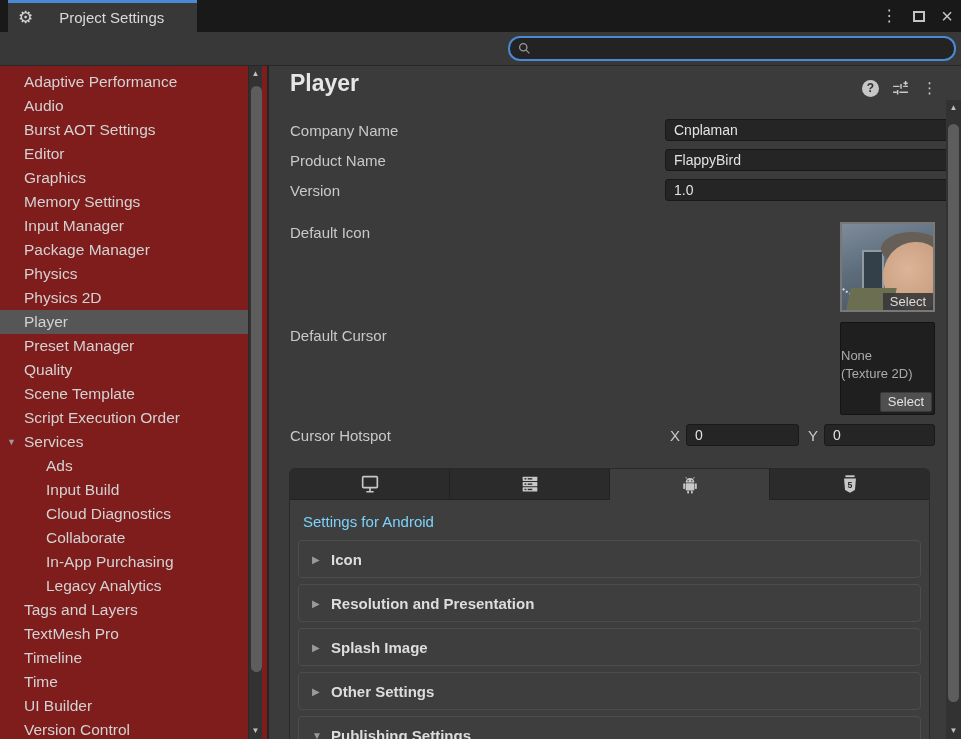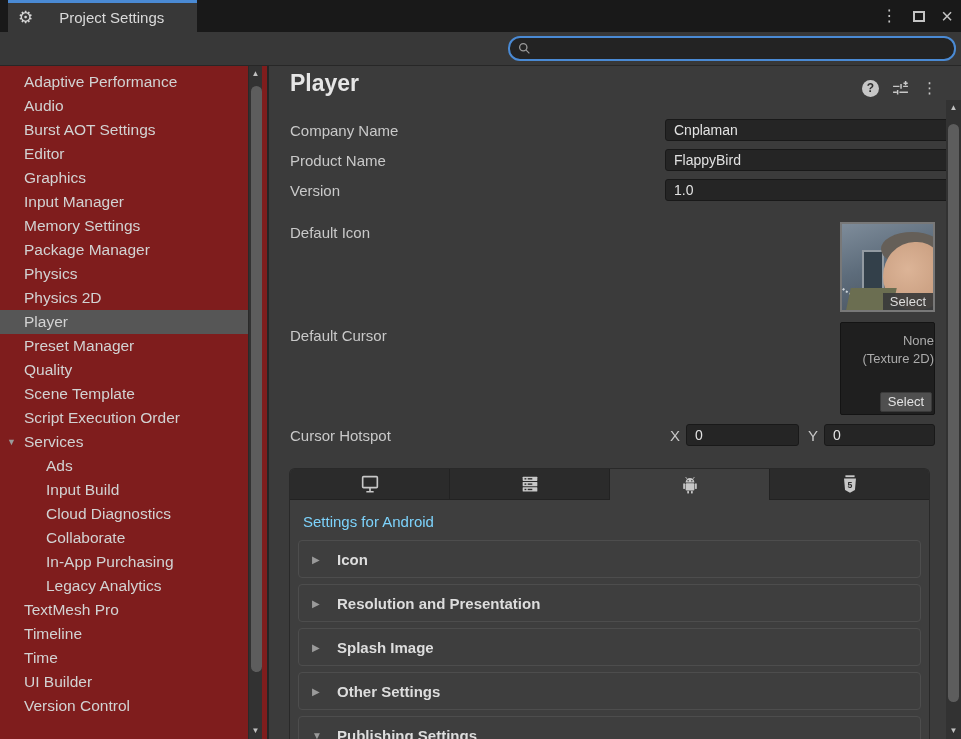--- a/index.html
+++ b/index.html
@@ -78,41 +78,41 @@
   .photo-face { position:absolute; right:-12px; top:18px; width:62px; height:68px;
                 background:radial-gradient(circle at 40% 40%, #dcb497 0%, #c99e80 70%, #b88e71 100%);
                 border-radius:52% 46% 42% 50%; }
   .photo-shirt { position:absolute; left:6px; bottom:-4px; width:46px; height:26px; background:#6b6e51;
                  transform:skewX(-12deg); }
   .select-overlay { position:absolute; right:0; bottom:0; background:rgba(58,58,58,0.93);
                     color:#dcdcdc; font-size:13px; padding:1px 7px; }
 
   
   .cursor-box { position:absolute; left:571px; top:256px; width:95px; height:93px; background:#1f1f1f;
-                border:1px solid #141414; border-radius:2px; text-align:right; color:#ababab;
-                font-size:13px; line-height:1.35; padding-top:9px; }
+                border:1px solid #141414; border-radius:2px; text-align:left; color:#ababab;
+                font-size:13px; line-height:1.35; padding-top:24px; }
   .select-btn { position:absolute; right:2px; bottom:2px; background:#4f4f4f; border:1px solid #3a3a3a;
                 color:#e2e2e2; font-size:13px; padding:0 7px; border-radius:2px; }
 
   
   .hs-label { position:absolute; color:#c9c9c9; font-size:15px; }
 
   
   .tabgroup { position:absolute; left:20px; top:402px; width:641px; height:271px; background:#3e3e3e;
               border:1px solid #292929; border-bottom:none; border-radius:6px 6px 0 0; overflow:hidden; }
   .tabbar { display:flex; height:31px; }
   .ptab { flex:1; display:flex; align-items:center; justify-content:center; background:#2b2b2b;
           border-right:1px solid #222222; border-bottom:1px solid #222222; }
   .ptab:last-child { border-right:none; }
   .ptab.active { background:#3e3e3e; border-bottom:none; }
   .settings-header { margin:13px 0 10px 13px; color:#7dd3fc; font-size:15px; }
   .section-box { margin:0 8px 6px 8px; height:38px; border:1px solid #4d4d4d; border-radius:4px;
                  display:flex; align-items:center; background:#3e3e3e; }
   .sec-tri { margin-left:13px; color:#9a9a9a; font-size:10px; width:12px; }
-  .sec-label { margin-left:13px; color:#dddddd; font-weight:bold; font-size:15px; }
+  .sec-label { margin-left:7px; color:#dddddd; font-weight:bold; font-size:15px; }
 </style>
 </head>
 <body>
 
 <div id="app">
 
   <div class="titlebar">
     <div class="doc-tab">
       <span class="gear">⚙</span>
       <span class="tab-title">Project Settings</span>
@@ -145,24 +145,24 @@
         <div class="side-item">
           <span>Burst AOT Settings</span>
         </div>
         <div class="side-item">
           <span>Editor</span>
         </div>
         <div class="side-item">
           <span>Graphics</span>
         </div>
         <div class="side-item">
+          <span>Memory Settings</span>
+        </div>
+        <div class="side-item">
           <span>Input Manager</span>
-        </div>
-        <div class="side-item">
-          <span>Memory Settings</span>
         </div>
         <div class="side-item">
           <span>Package Manager</span>
         </div>
         <div class="side-item">
           <span>Physics</span>
         </div>
         <div class="side-item">
           <span>Physics 2D</span>
         </div>
@@ -195,20 +195,23 @@
           <span>Cloud Diagnostics</span>
         </div>
         <div class="side-item ind1">
           <span>Collaborate</span>
         </div>
         <div class="side-item ind1">
           <span>In-App Purchasing</span>
         </div>
         <div class="side-item ind1">
           <span>Legacy Analytics</span>
+        </div>
+        <div class="side-item">
+          <span>Tags and Layers</span>
         </div>
         <div class="side-item">
           <span>TextMesh Pro</span>
         </div>
         <div class="side-item">
           <span>Timeline</span>
         </div>
         <div class="side-item">
           <span>Time</span>
         </div>

